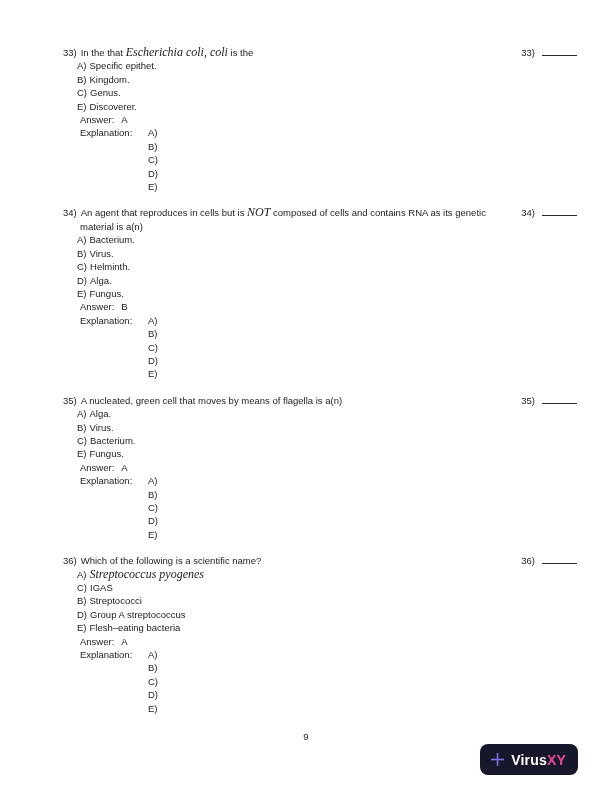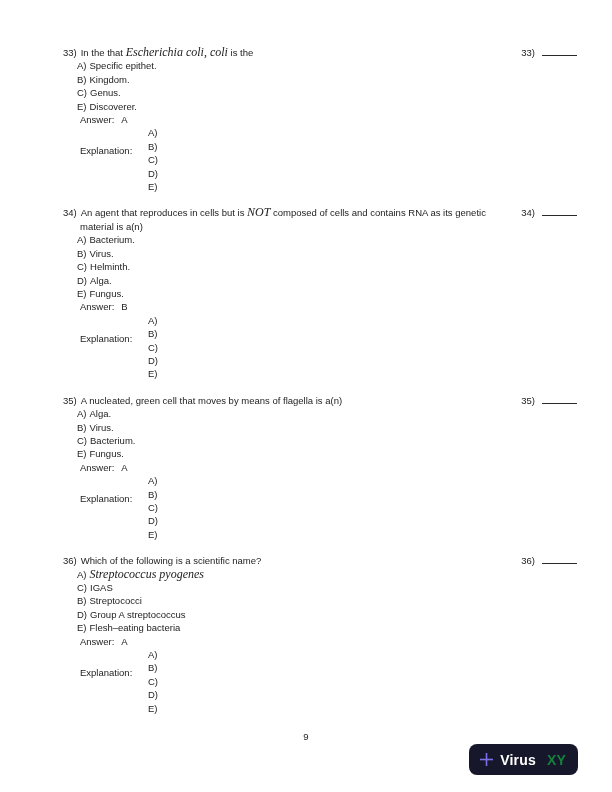--- a/index.html
+++ b/index.html
@@ -32,21 +32,21 @@
     display: inline-block;
     width: 35px; height: 10px;
     border-bottom: 1.2px solid #2a2a2a;
     margin-left: 7px;
   }
   .options { margin-left: 14px; }
   .opt-letter { margin-right: 3px; }
   .answer-row { margin-left: 17px; }
   .ans-label { margin-right: 7px; }
   .exp-row { margin-left: 17px; display: flex; align-items: flex-start; }
-  .exp-label { width: 68px; flex: 0 0 68px; margin-top: 18px; }
+  .exp-label { width: 68px; flex: 0 0 68px; }
   .exp-letters p { line-height: 13.4px; }
   .page-num {
     position: absolute;
     top: 731px; left: 0; width: 612px;
     text-align: center;
     font-size: 9.5px;
   }
   .logo {
     position: absolute;
     top: 744px; right: 34px;
@@ -56,21 +56,21 @@
     padding: 0 12px 0 10px;
     background: #17172b;
     border-radius: 8px;
   }
   .logo .brand {
     font-size: 14px;
     font-weight: bold;
     color: #ffffff;
     letter-spacing: 0.2px;
   }
-  .logo .brand-accent { color: #15803d; margin-left: 11px; }
+  .logo .brand-accent { color: #ec4899; }
   .plus-icon { display: block; }
 </style>
 </head>
 <body>
 
 <div class="content">
 
   <section class="question">
     <div class="q-header">
       <p class="q-stem"><span class="q-num">33)</span><span>In the that </span><span class="sci-name">Escherichia coli, coli</span><span> is the</span></p>

